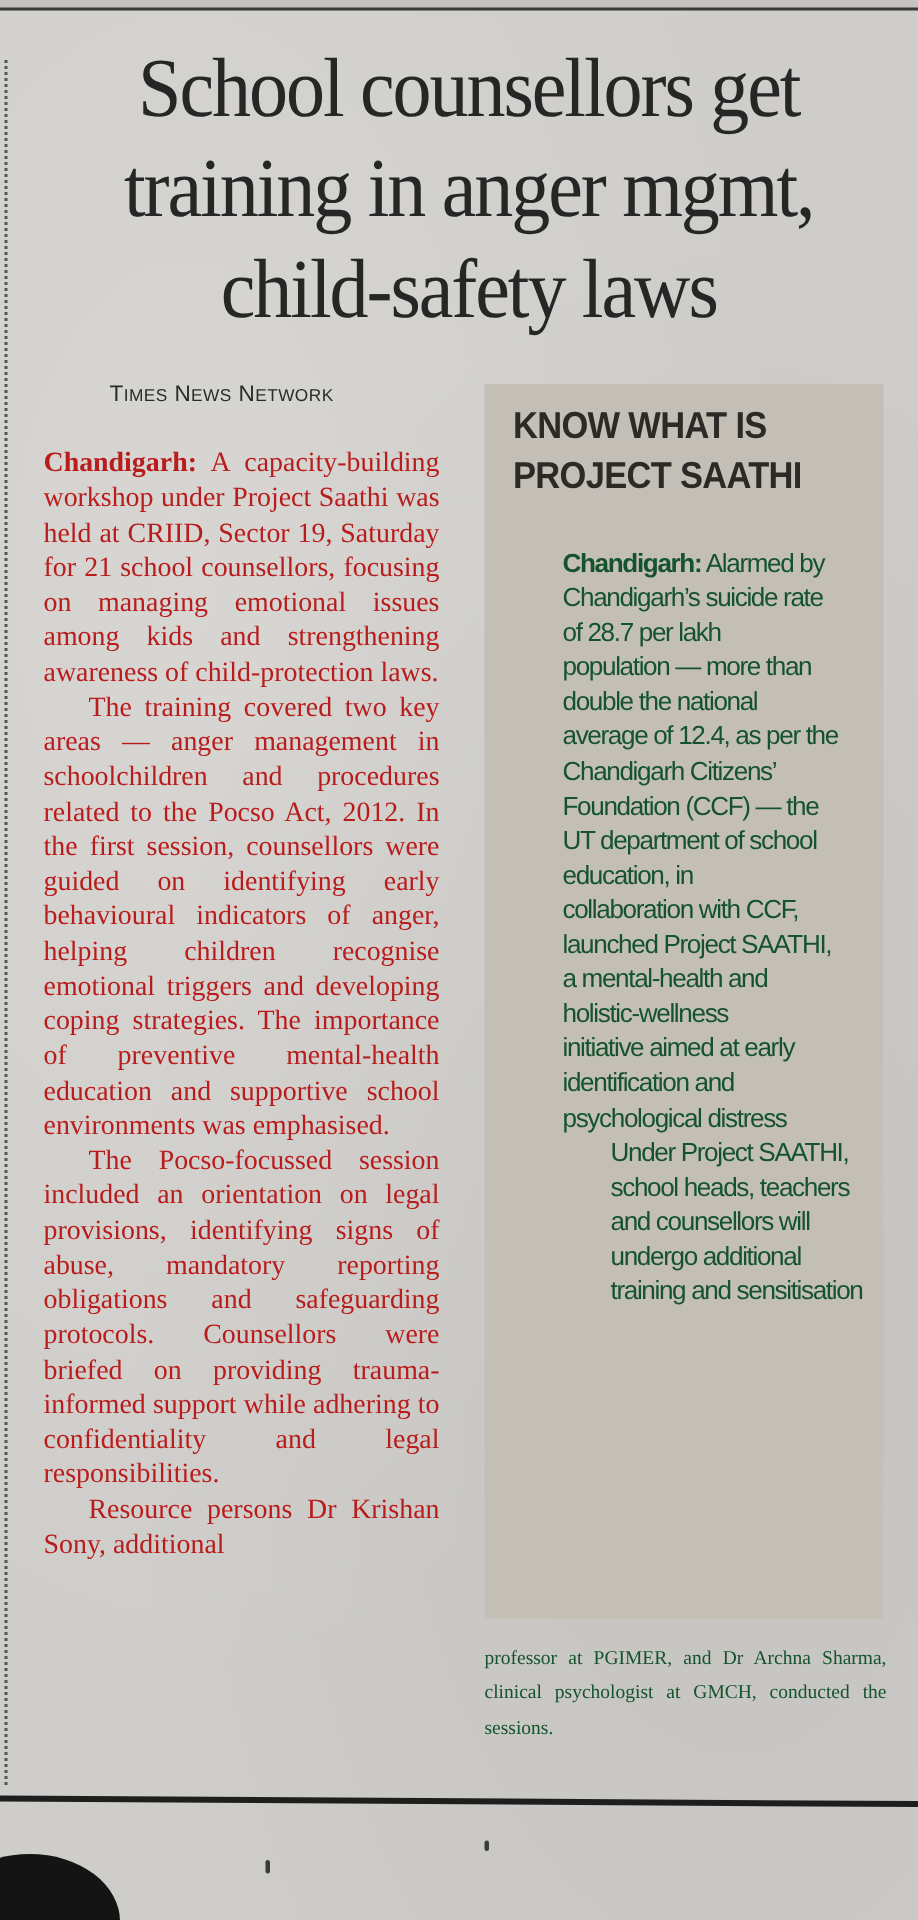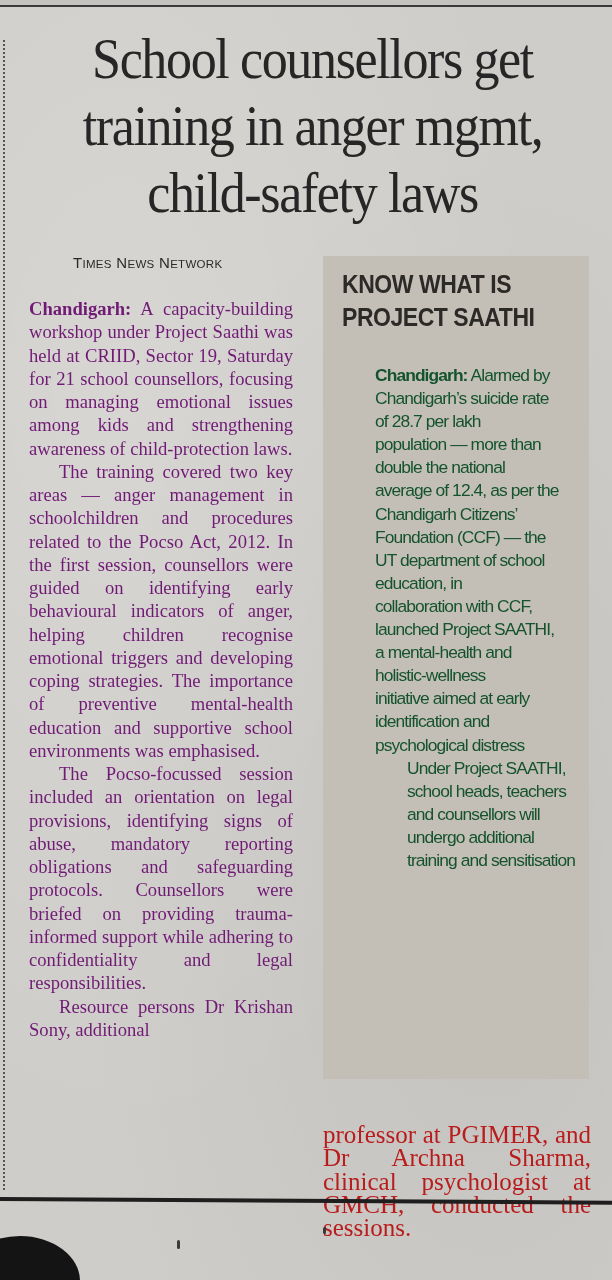--- a/index.html
+++ b/index.html
@@ -29,21 +29,21 @@
   .byline {
     position: absolute; left: 73px; top: 254px;
     font-family: "Liberation Sans", "DejaVu Sans", sans-serif;
     font-size: 15px; color: #2a2a2a; letter-spacing: 0.3px;
   }
   .byline .cap { font-size: 15px; }
   .byline .sc { font-size: 11.5px; }
   .left-col {
     position: absolute; left: 29px; top: 297px; width: 264px;
     font-family: "Liberation Serif", "DejaVu Serif", serif;
-    font-size: 18.6px; line-height: 23.25px; color: #701a75;
+    font-size: 18.6px; line-height: 23.25px; color: #b91c1c;
     text-align: justify;
   }
   .left-col p { margin: 0; }
   .left-col p.indent { text-indent: 30px; }
   .dateline { font-weight: bold; }
   .sidebar {
     position: absolute; left: 323px; top: 256px; width: 266px; height: 823px;
     background: #c4bfb6;
   }
   .sidebar-title {
@@ -59,23 +59,22 @@
     letter-spacing: -0.9px;
     margin-left: 32px;
   }
   .sidebar-body p { margin: 0; }
   .sidebar-body p.indent { text-indent: 32px; }
   .sidebar-body .dateline { font-weight: bold; }
   .sidebar-body .line { display: block; white-space: nowrap; }
   .right-tail {
     position: absolute; left: 323px; top: 1093px; width: 268px;
     font-family: "Liberation Serif", "DejaVu Serif", serif;
-    font-size: 25px; line-height: 23.25px; color: #b91c1c;
+    font-size: 13px; line-height: 23.25px; color: #14532d;
     text-align: justify;
-    margin-top: 30px;
   }
   .right-tail p { margin: 0; }
   .bottom-rule {
     position: absolute; left: 0; top: 1197px; width: 612px; height: 0;
     border-top: 4px solid #1e1e1e; transform: rotate(0.35deg); transform-origin: left;
   }
   .shadow-blob {
     position: absolute; left: -40px; top: 1236px; width: 120px; height: 90px;
     border-radius: 50%; background: #141414;
   }

